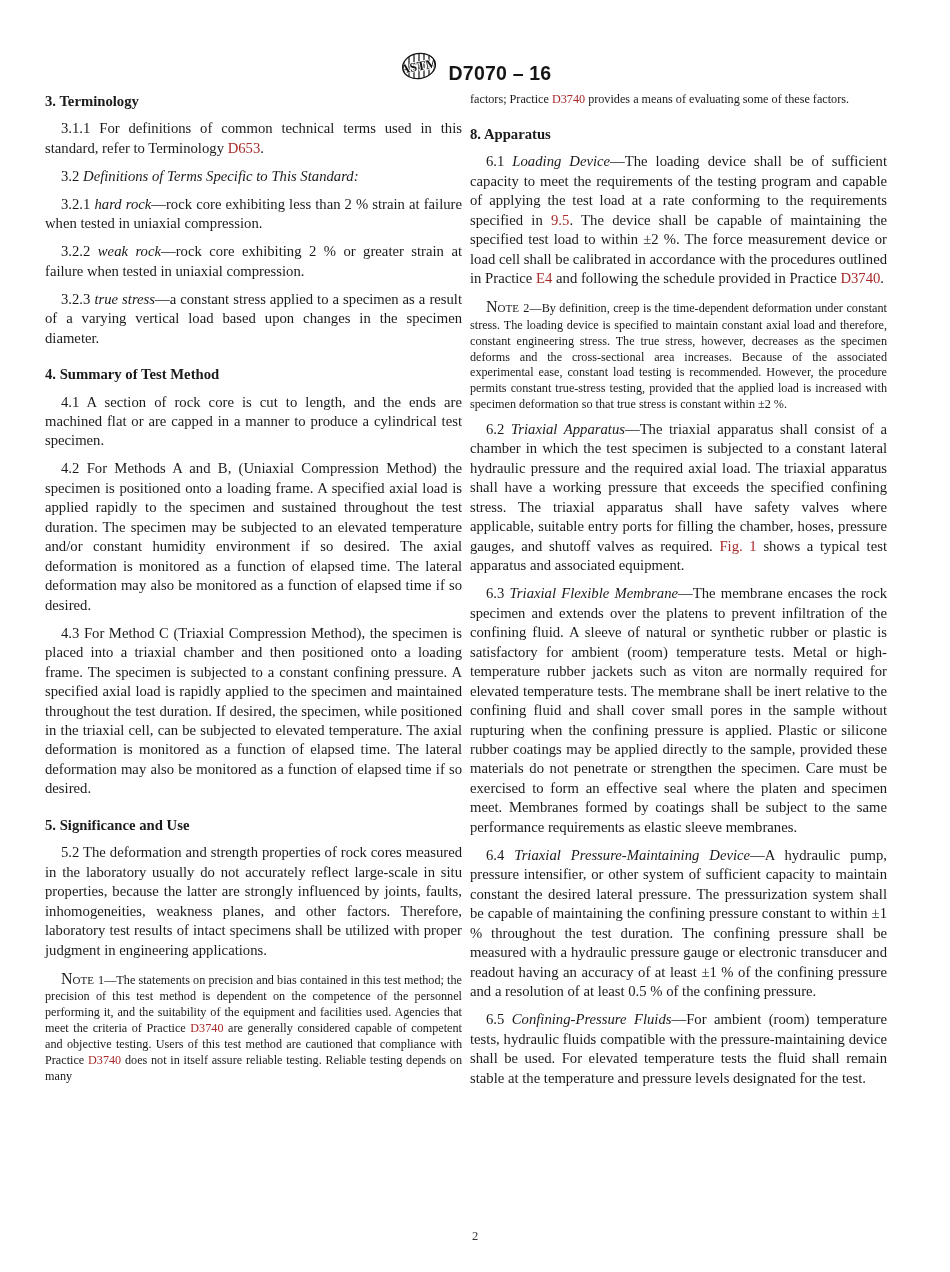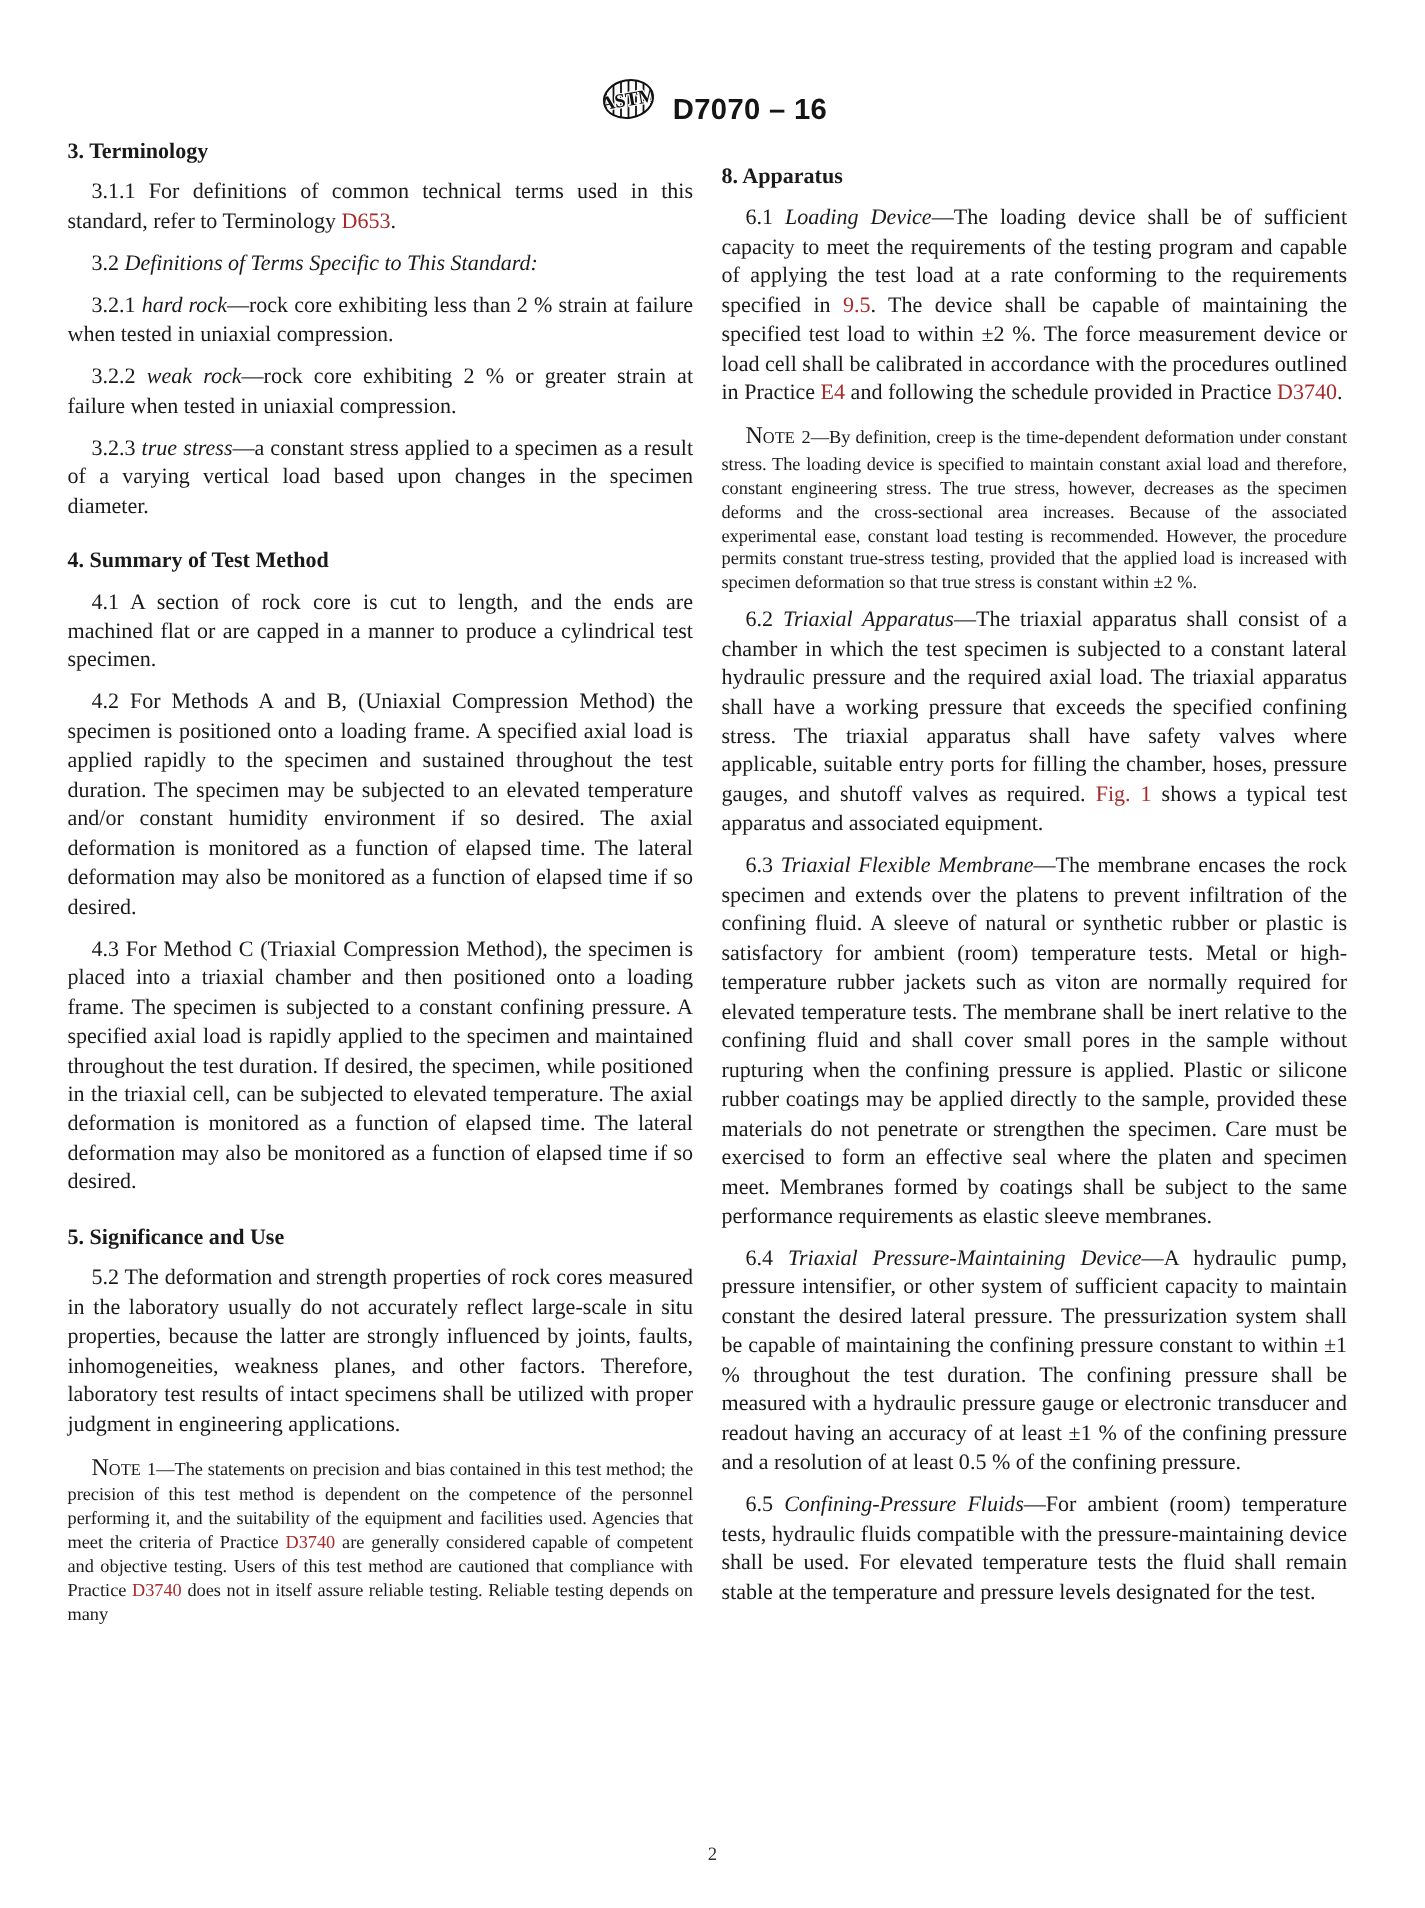--- a/index.html
+++ b/index.html
@@ -48,21 +48,21 @@
     margin-top: 16px;
   }
 
   
   .columns {
     position: absolute;
     top: 92px;
     left: 45px;
     width: 860px;
     display: flex;
-    gap: 19px;
+    gap: 8px;
   }
   .col {
     width: 417px;
   }
 
   
   h2.sec-head {
     font-size: 14.7px;
     font-weight: bold;
     margin: 0;
@@ -203,20 +203,23 @@
       <p class="para tight">5.2  The deformation and strength properties of rock cores measured in the laboratory usually do not accurately reflect large-scale in situ properties, because the latter are strongly influenced by joints, faults, inhomogeneities, weakness planes, and other factors. Therefore, laboratory test results of intact specimens shall be utilized with proper judgment in engineering applications.</p>
 
       <p class="note">
         <span class="note-label">Note</span><span class="note-label">&nbsp;</span><span>1</span><span>—The statements on precision and bias contained in this test method; the precision of this test method is dependent on the competence of the personnel performing it, and the suitability of the equipment and facilities used. Agencies that meet the criteria of Practice </span><span class="lnk">D3740</span><span> are generally considered capable of competent and objective testing. Users of this test method are cautioned that compliance with Practice </span><span class="lnk">D3740</span><span> does not in itself assure reliable testing. Reliable testing depends on many</span>
       </p>
 
     </div>
 
     <div class="col">
 
+      <p class="note note-cont tight">
+        <span>factors; Practice </span><span class="lnk">D3740</span><span> provides a means of evaluating some of these factors.</span>
+      </p>
 
       <div class="sec-head-wrap">
         <h2 class="sec-head">8.  Apparatus</h2>
       </div>
 
       <p class="para">
         <span>6.1</span>
         <em>Loading Device</em><span>—The loading device shall be of sufficient capacity to meet the requirements of the testing program and capable of applying the test load at a rate conforming to the requirements specified in </span><span class="lnk">9.5</span><span>. The device shall be capable of maintaining the specified test load to within ±2 %. The force measurement device or load cell shall be calibrated in accordance with the procedures outlined in Practice </span><span class="lnk">E4</span><span> and following the schedule provided in Practice </span><span class="lnk">D3740</span><span>.</span>
       </p>
 

